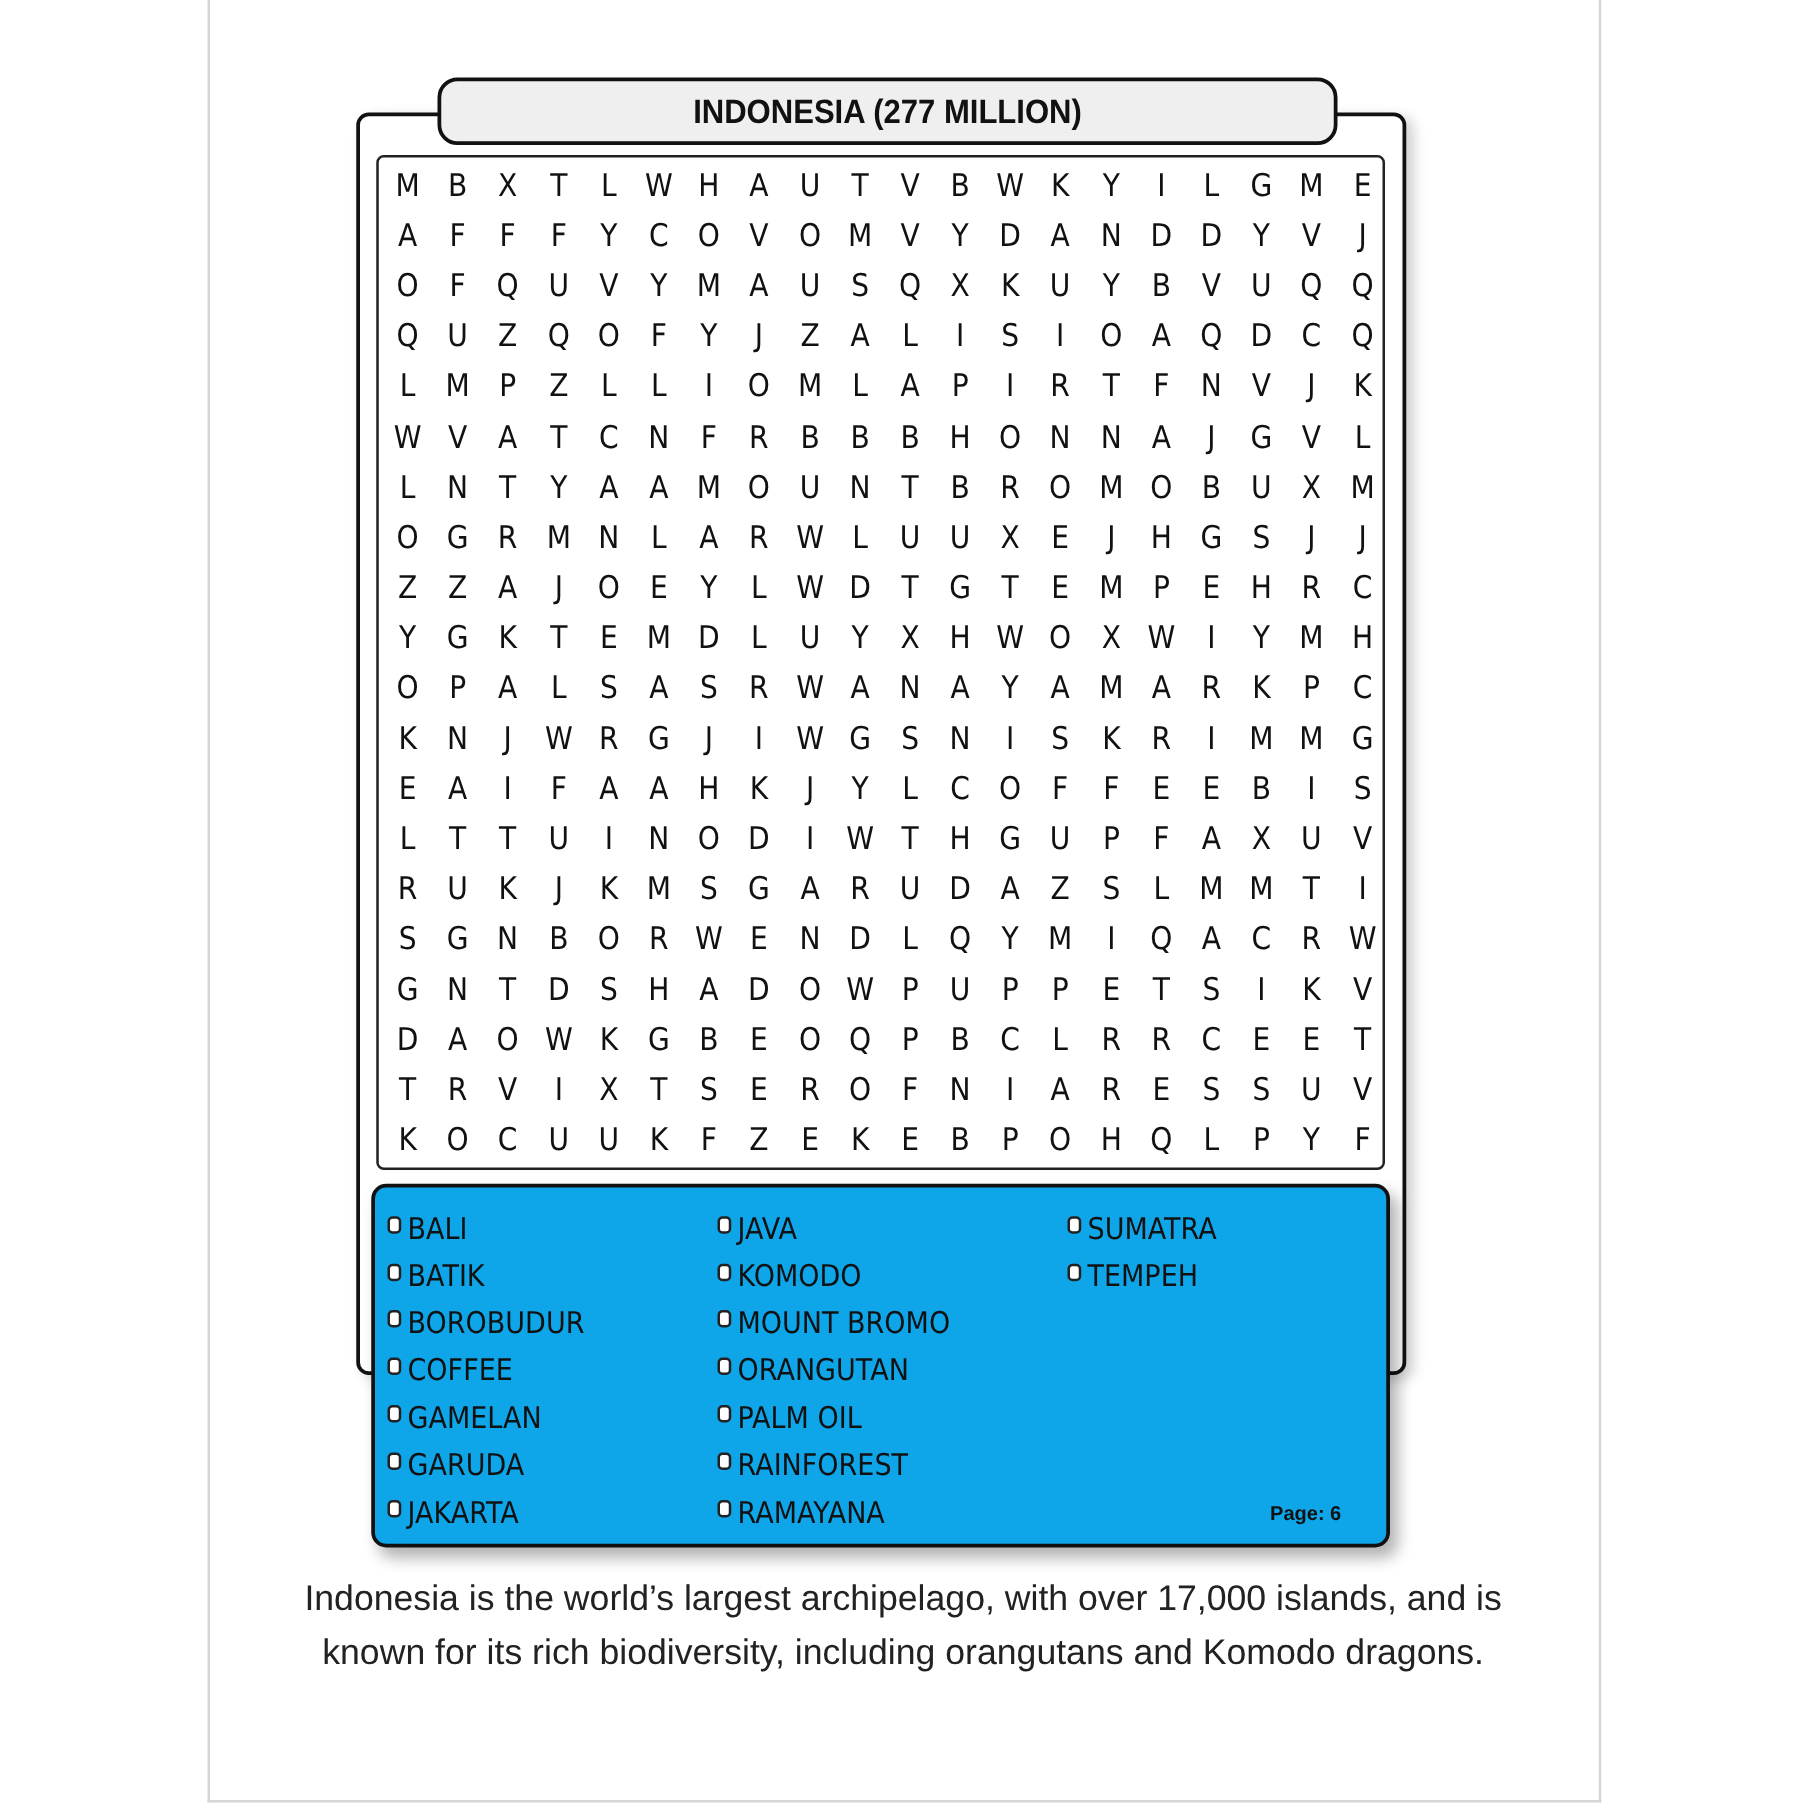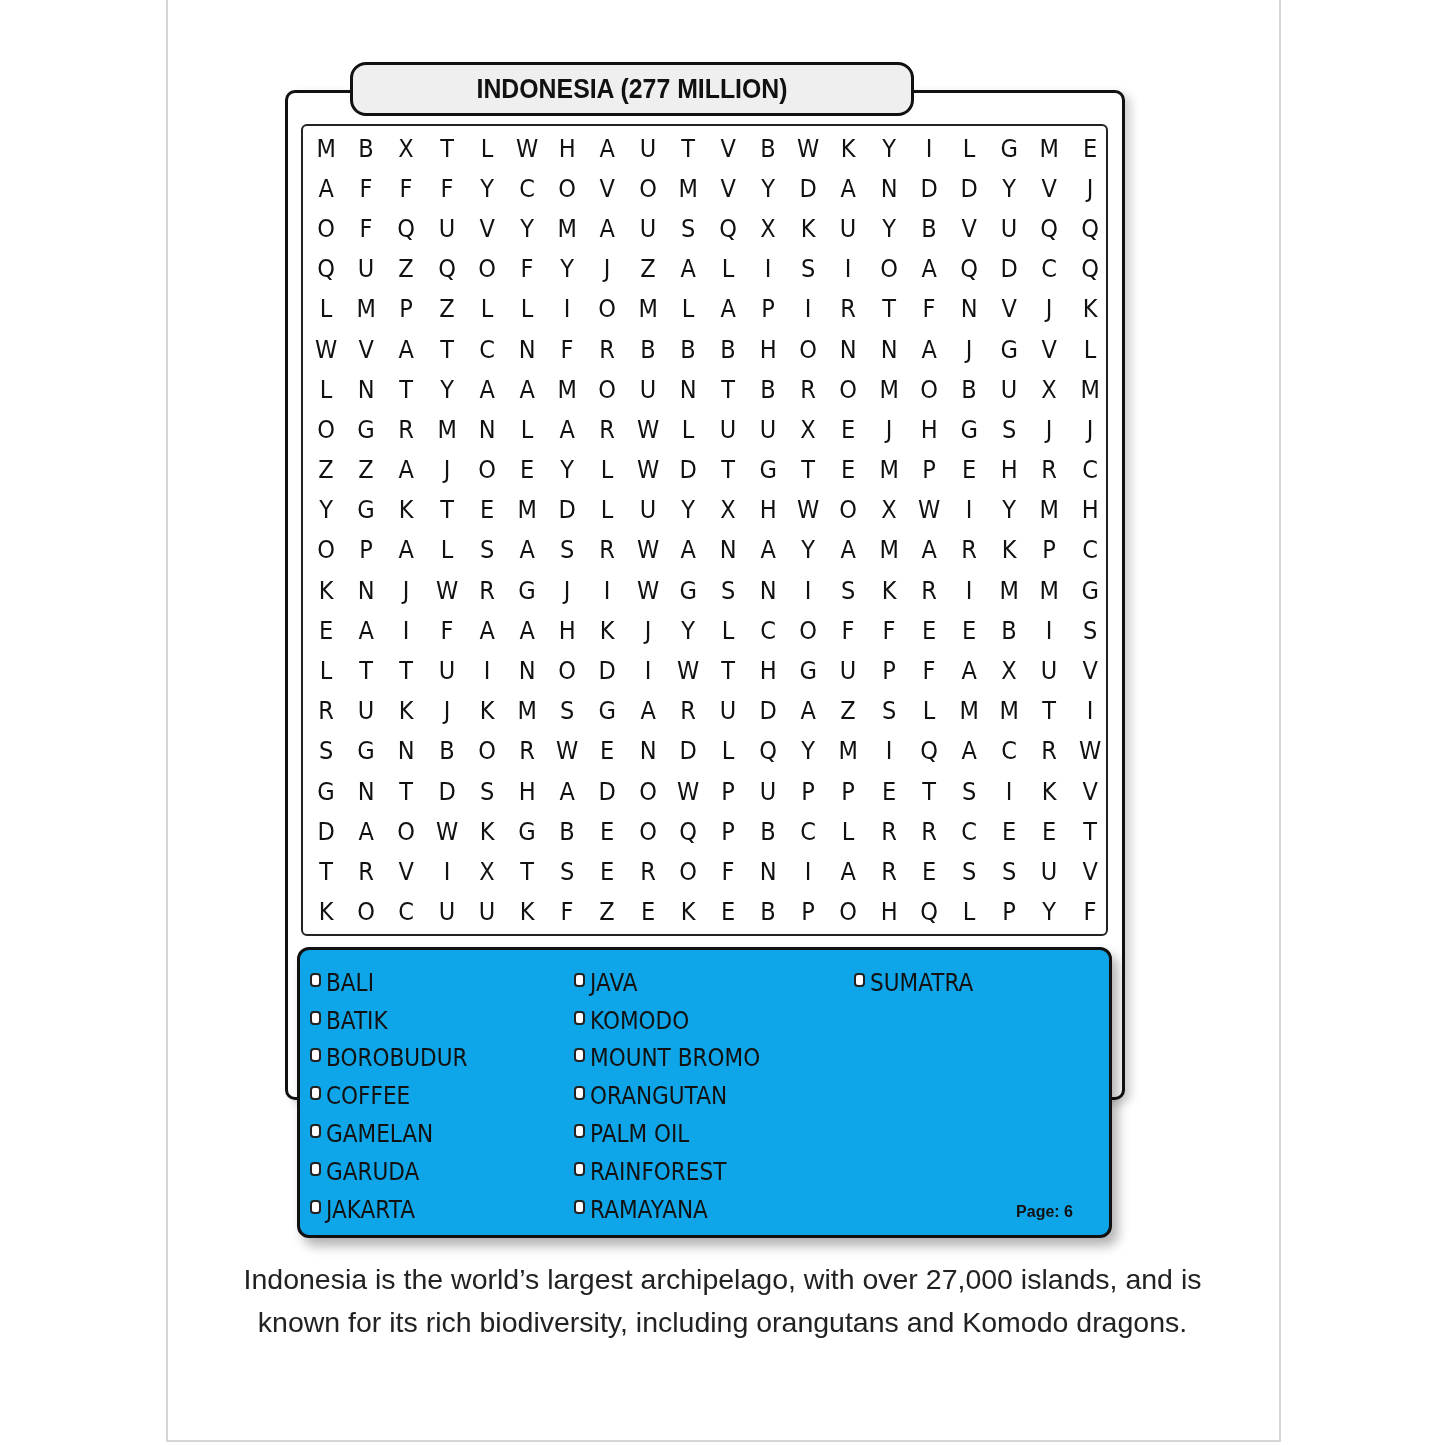--- a/index.html
+++ b/index.html
@@ -6,21 +6,21 @@
   body { width:1445px; height:1445px; position:relative; overflow:hidden;
          font-family:"Liberation Sans", sans-serif; }
 
   .page-sheet { position:absolute; left:166px; top:0; width:1115px; height:1442px;
                 border:2px solid #d6d6d6; border-top:none; box-sizing:border-box; background:#fff; }
 
   .outer-frame { position:absolute; left:285px; top:90px; width:840px; height:1010px;
                  border:3px solid #111; border-radius:10px; box-sizing:border-box; background:#fff;
                  box-shadow:6px 4px 10px rgba(0,0,0,0.18); }
 
-  .title-tab { position:absolute; left:350px; top:62px; width:564px; height:54px;
+  .title-tab { position:absolute; left:350px; top:62px; width:720px; height:54px;
                border:3px solid #111; border-radius:16px; background:#efefef; box-sizing:border-box;
                display:flex; align-items:center; justify-content:center; z-index:3; }
   .title-tab span { font-family:"Liberation Sans", sans-serif; font-weight:bold; font-size:27px;
                     color:#111; letter-spacing:0px; transform:scaleX(0.92); display:inline-block; }
 
   .grid-box { position:absolute; left:301px; top:124px; width:807px; height:812px;
               border:2.5px solid #222; border-radius:6px; box-sizing:border-box; background:#fff; z-index:2; }
   .grid { position:absolute; left:3px; top:2px; width:800px; height:806px;
           display:grid; grid-template-columns:repeat(20, 40.2px); grid-template-rows:repeat(20, 40.2px); }
   .cell { display:flex; align-items:center; justify-content:center;
@@ -517,17 +517,21 @@
       <div class="word-item">
         <span class="checkbox"></span>
         <span class="word-label">RAMAYANA</span>
       </div>
     </div>
   <div class="words-col" id="col-2" style="left:554px;">
       <div class="word-item">
         <span class="checkbox"></span>
         <span class="word-label">SUMATRA</span>
       </div>
+      <div class="word-item">
+        <span class="checkbox"></span>
+        <span class="word-label">TEMPEH</span>
+      </div>
     </div>
   <div class="page-number">Page: 6</div>
 </div>
 
-<div class="caption">Indonesia is the world’s largest archipelago, with over 27,000 islands, and is known for its rich biodiversity, including orangutans and Komodo dragons.</div>
+<div class="caption">Indonesia is the world’s largest archipelago, with over 17,000 islands, and is known for its rich biodiversity, including orangutans and Komodo dragons.</div>
 
 </body></html>

